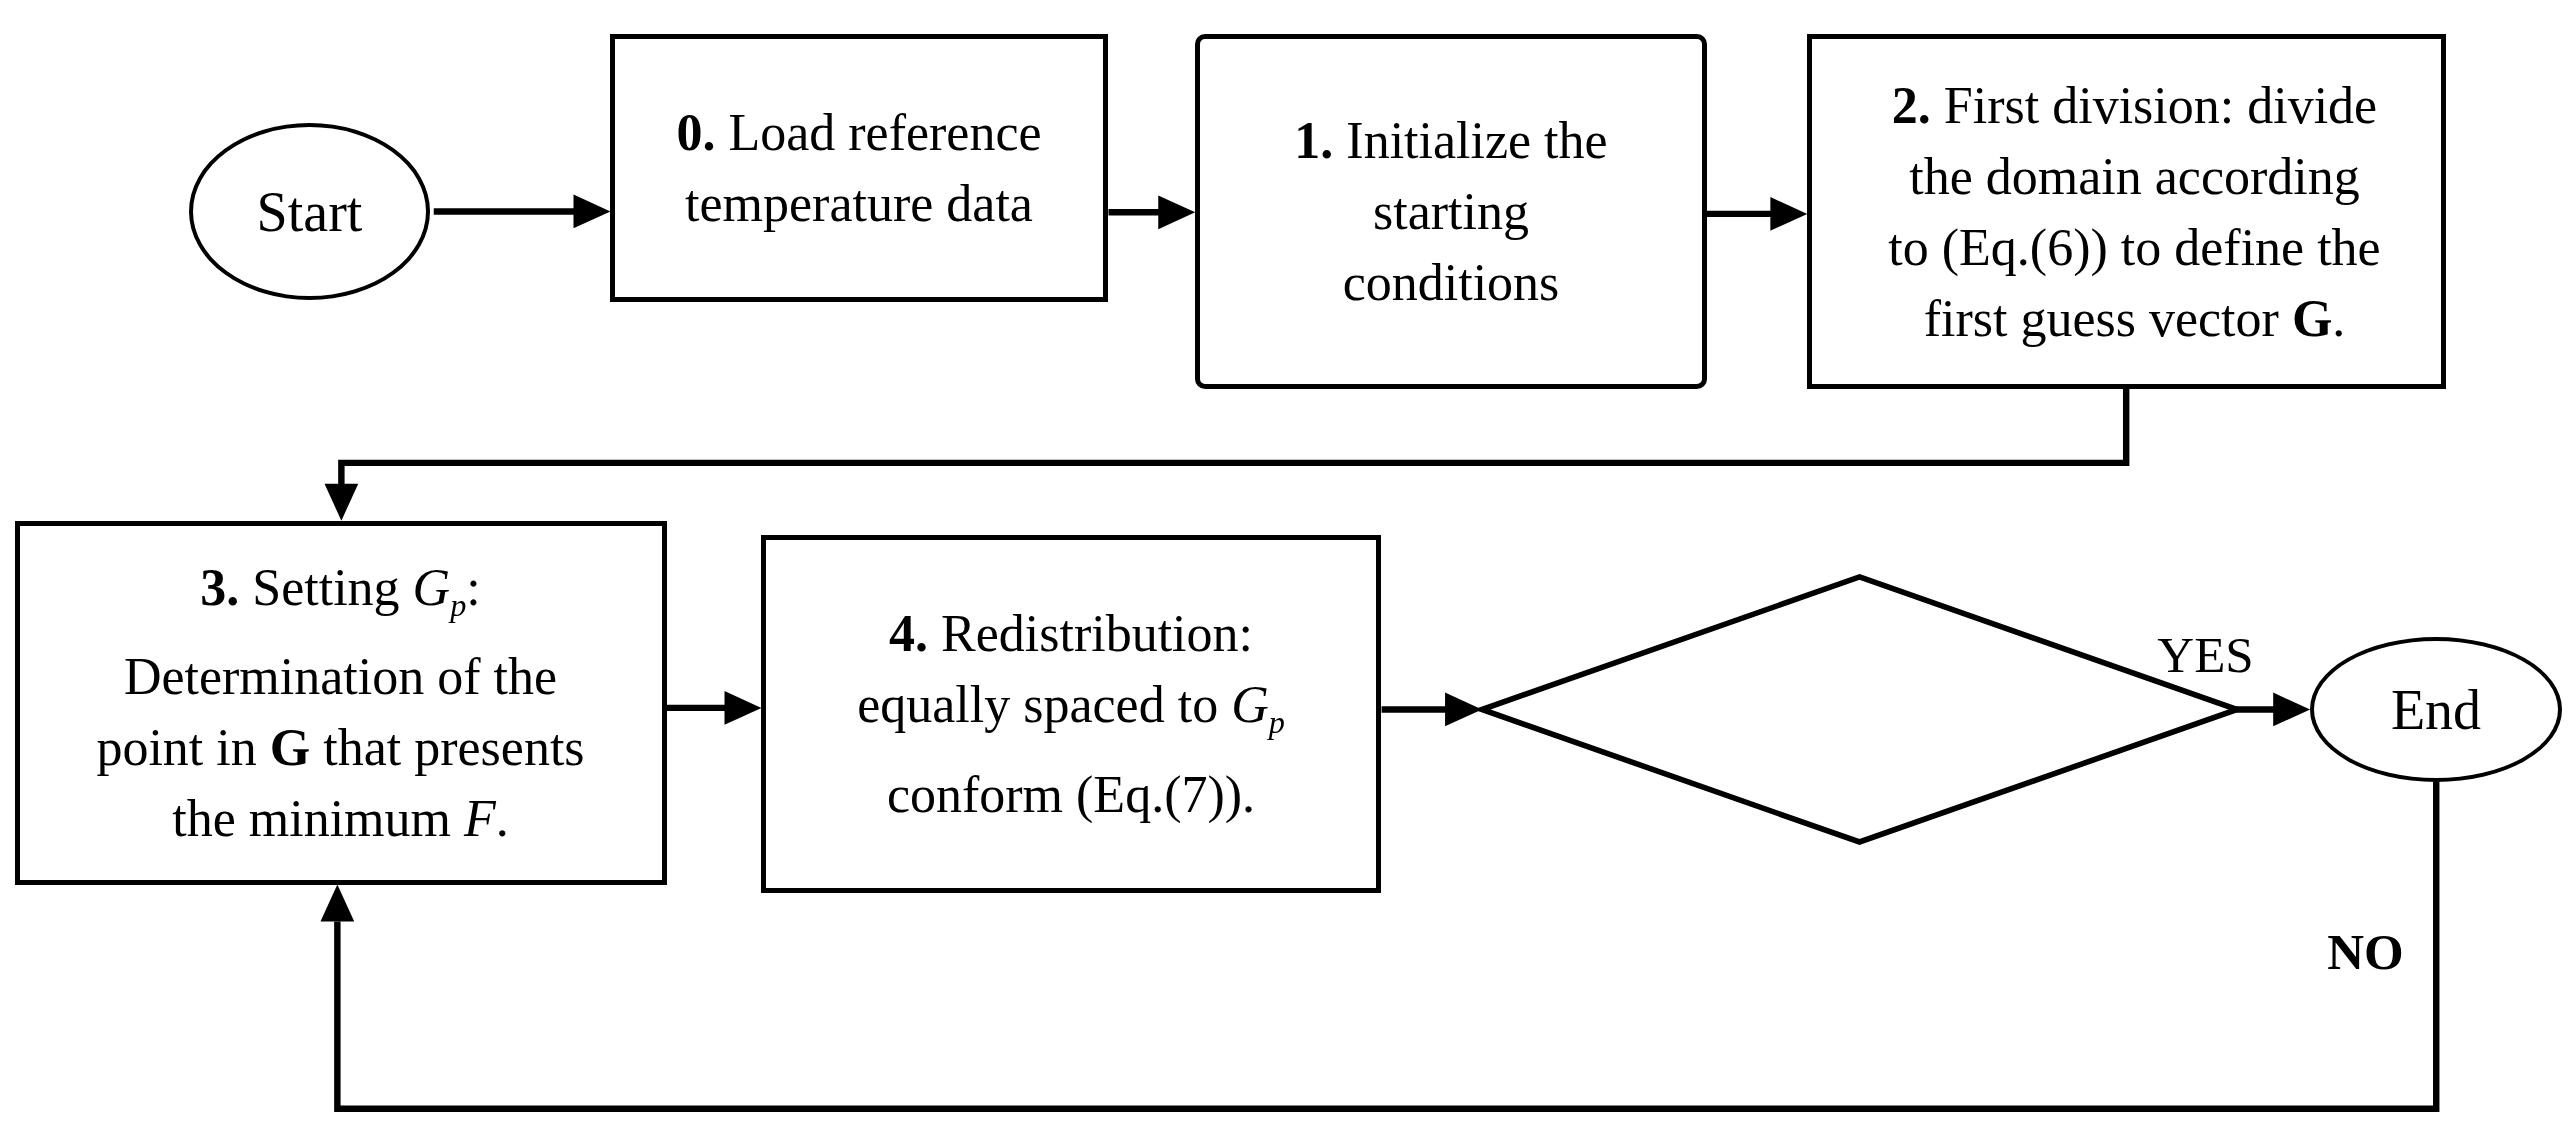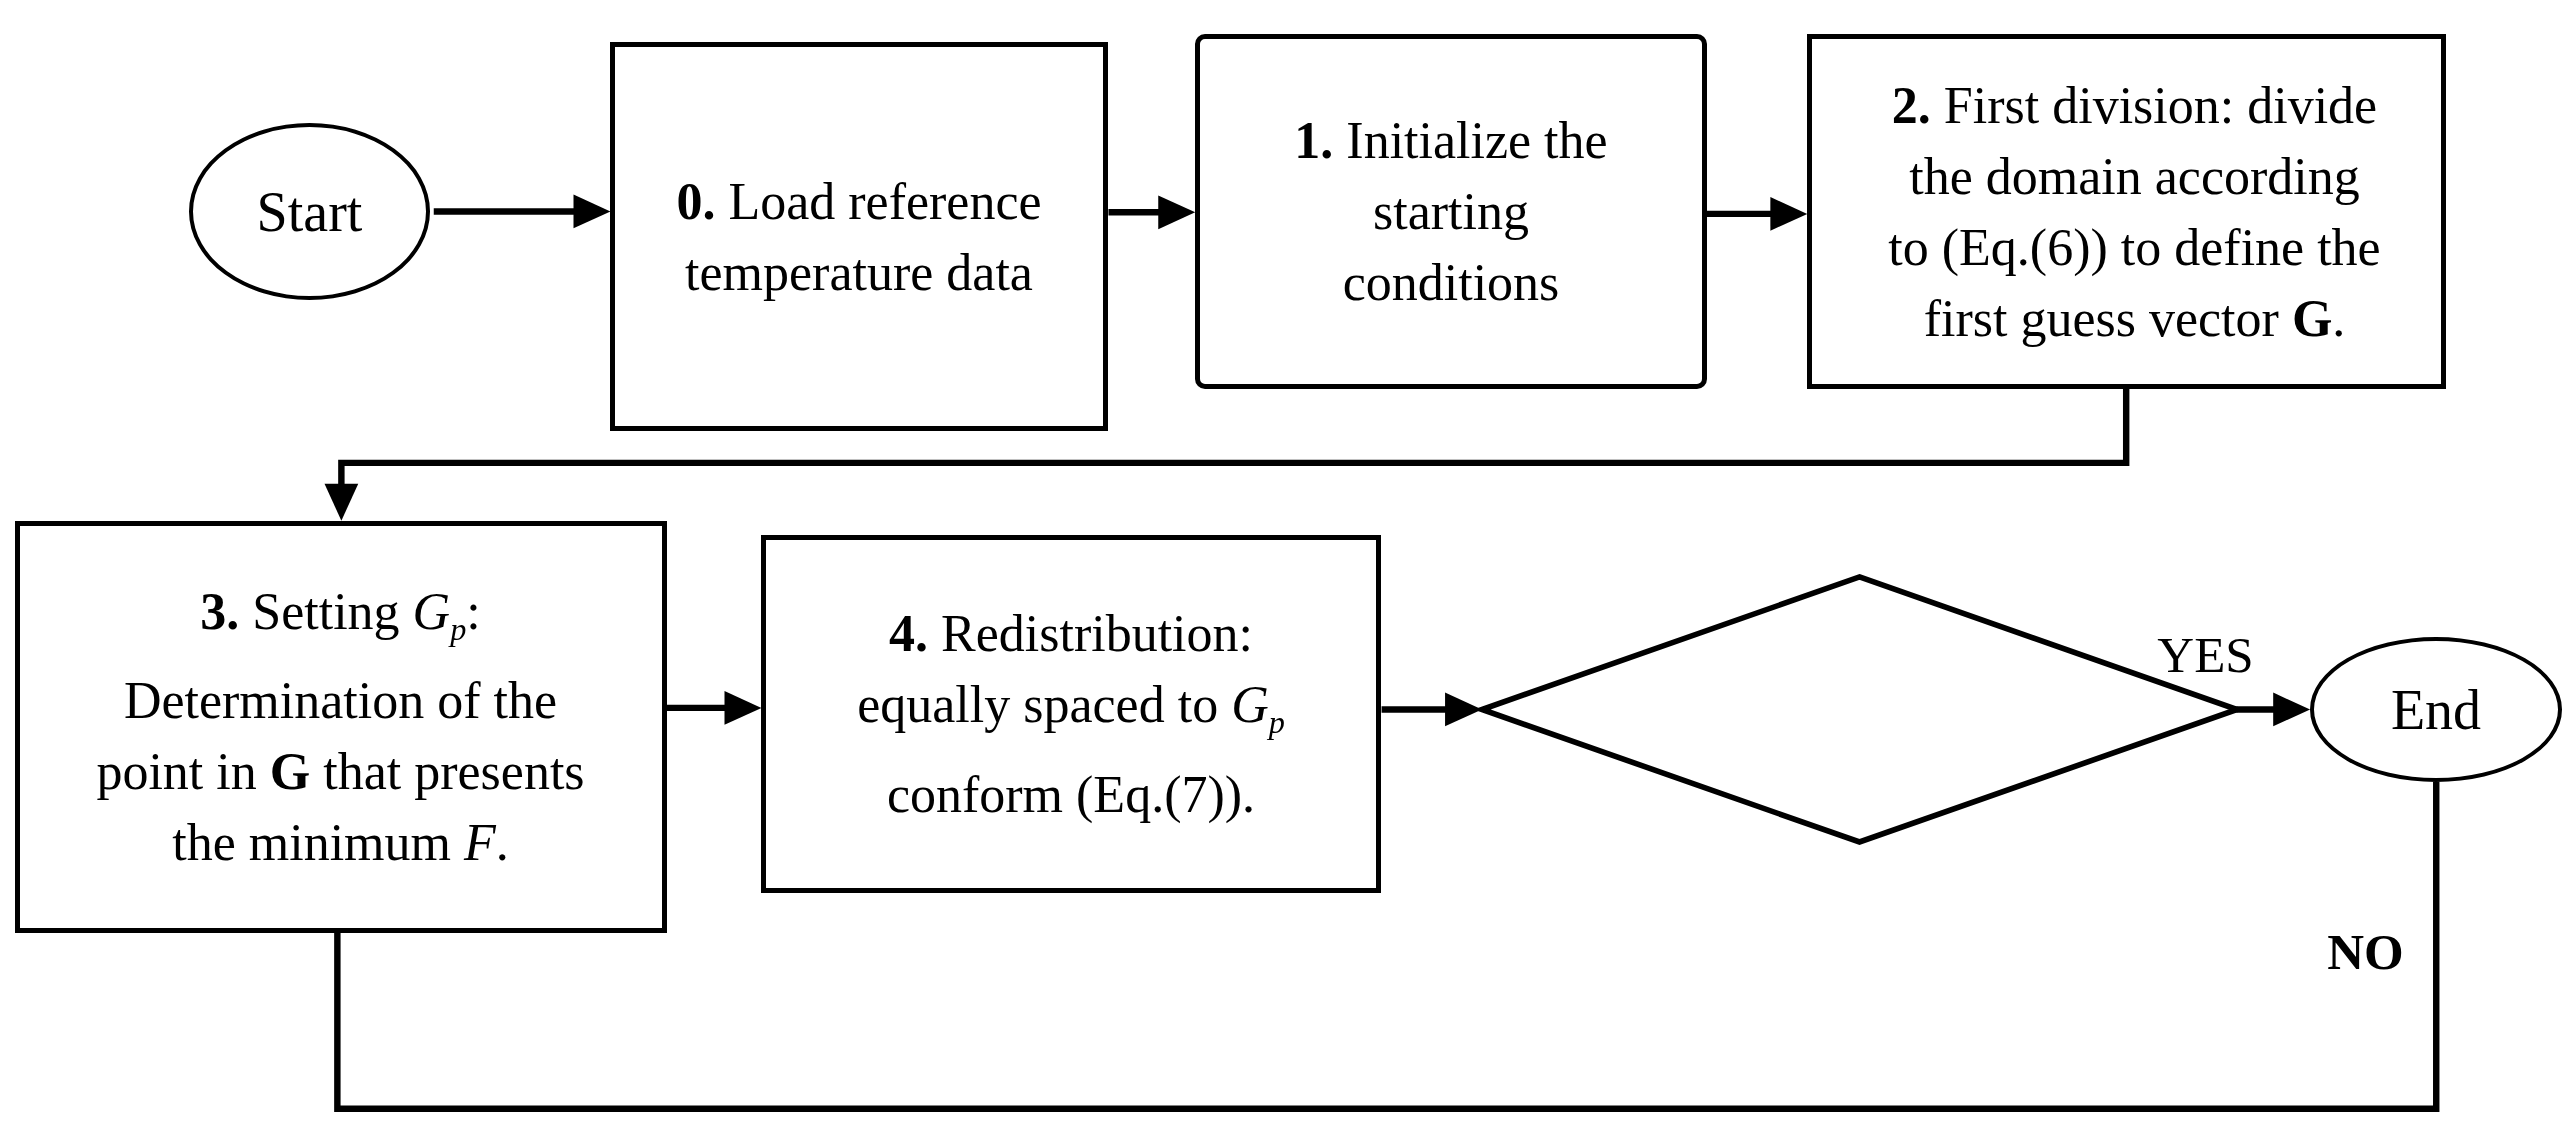--- a/index.html
+++ b/index.html
@@ -50,39 +50,39 @@
     <polygon points="2876,883 2830,862 2830,904" fill="#000"></polygon>
 
     <polyline points="3033,973 3033,1380 420,1380 420,1147" fill="none" stroke="#000" stroke-width="8"></polyline>
     <polygon points="420,1101 399,1147 441,1147" fill="#000"></polygon>
   </svg>
 
   <div class="node ellipse" style="left:189px;top:123px;width:241px;height:177px;">
     <span>Start</span>
   </div>
 
-  <div class="node rect" style="left:610px;top:42px;width:498px;height:389px;">
+  <div class="node rect" style="left:610px;top:34px;width:498px;height:268px;">
     <div class="ln"><span class="b">0.</span><span> Load reference</span></div>
     <div class="ln">temperature data</div>
   </div>
 
   <div class="node rect" style="left:1195px;top:34px;width:512px;height:355px;border-radius:10px;">
     <div class="ln"><span class="b">1.</span><span> Initialize the</span></div>
     <div class="ln">starting</div>
     <div class="ln">conditions</div>
   </div>
 
   <div class="node rect" style="left:1807px;top:34px;width:639px;height:355px;padding-left:16px;">
     <div class="ln"><span class="b">2.</span><span> First division: divide</span></div>
     <div class="ln">the domain according</div>
     <div class="ln">to (Eq.(6)) to define the</div>
     <div class="ln"><span>first guess vector </span><span class="b">G</span><span>.</span></div>
   </div>
 
-  <div class="node rect" style="left:14.5px;top:521px;width:652px;height:412px;">
+  <div class="node rect" style="left:14.5px;top:521px;width:652px;height:364px;">
     <div class="ln"><span class="b">3.</span><span> Setting </span><span class="i">G</span><span class="i sub">p</span><span>:</span></div>
     <div class="ln">Determination of the</div>
     <div class="ln"><span>point in </span><span class="b">G</span><span> that presents</span></div>
     <div class="ln"><span>the minimum </span><span class="i">F</span><span>.</span></div>
   </div>
 
   <div class="node rect" style="left:761px;top:535px;width:620px;height:358px;font-family:Liberation Serif, serif;">
     <div class="ln"><span class="b">4.</span><span> Redistribution:</span></div>
     <div class="ln"><span>equally spaced to </span><span class="i">G</span><span class="i sub">p</span></div>
     <div class="ln">conform (Eq.(7)).</div>

